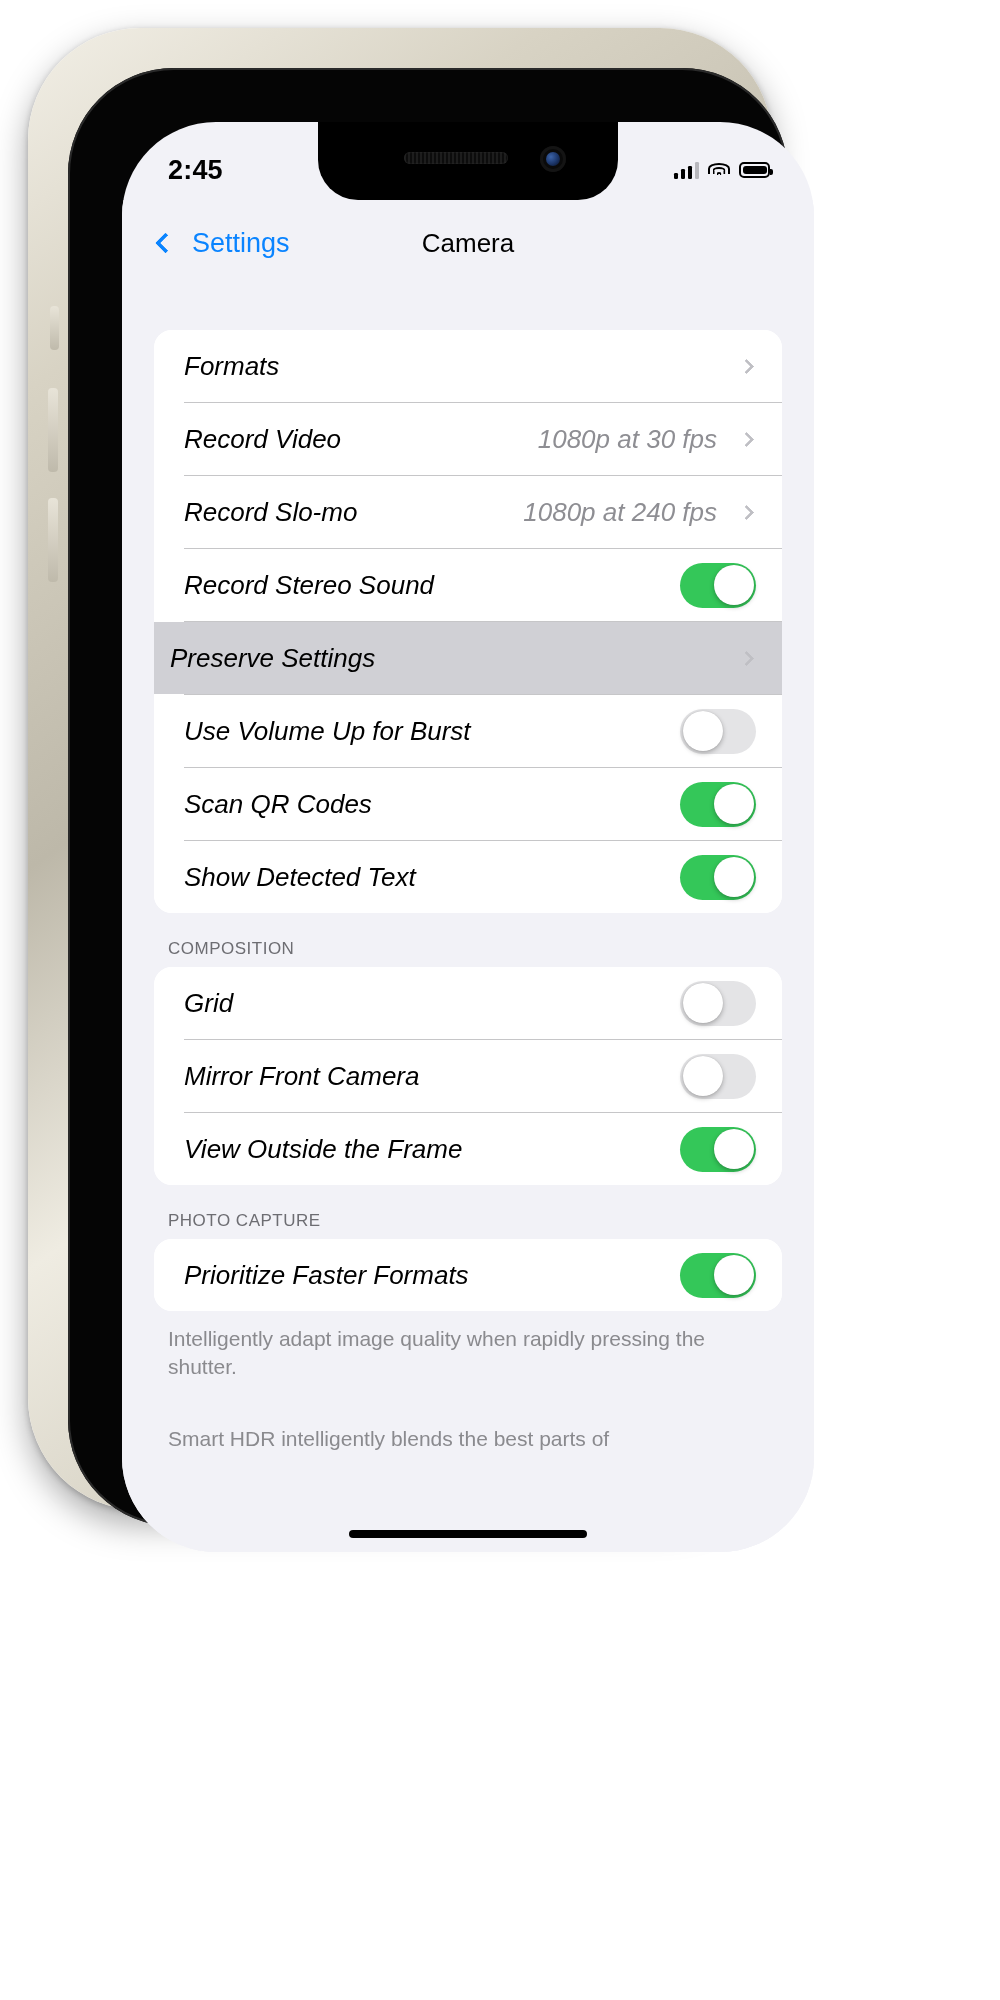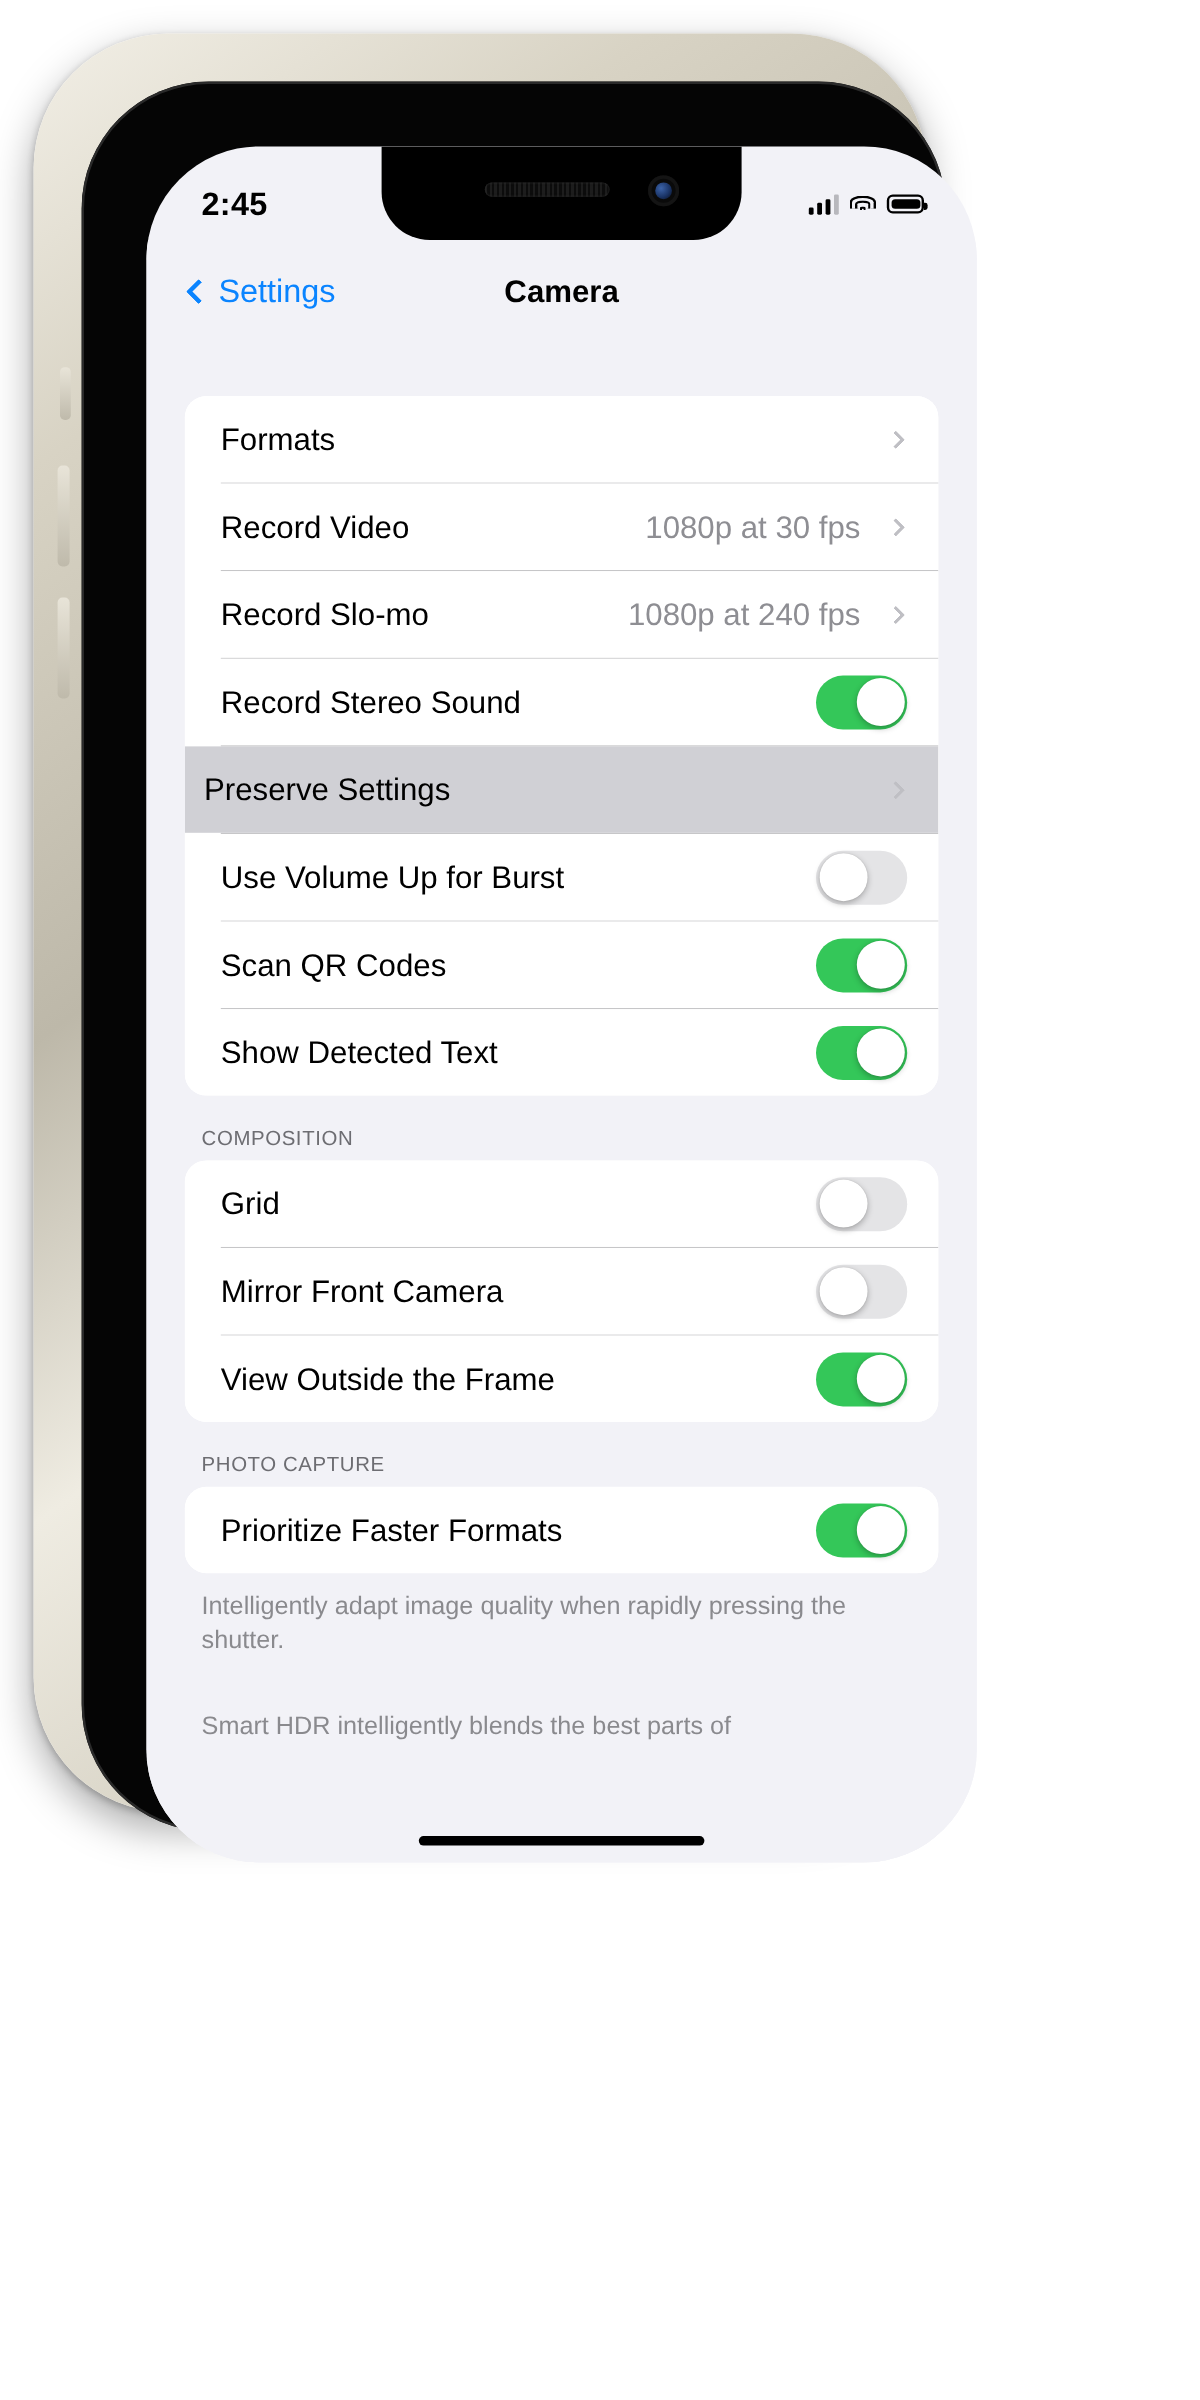--- a/index.html
+++ b/index.html
@@ -87,40 +87,40 @@
   .battery .fill{ position:absolute; left:1.6px; top:1.6px; bottom:1.6px; width:24px; background:#000; border-radius:3px; }
   .battery .cap{ position:absolute; right:-4.6px; top:4.6px; width:2.6px; height:6px; background:#000; border-radius:0 2px 2px 0; }
 
   
   .navbar{
     position:absolute; top:78px; left:0; width:692px; height:86px;
     background:#f2f2f7; z-index:20;
   }
   .nav-back{
     position:absolute; left:36px; top:50%; transform:translateY(-50%);
-    display:flex; align-items:center; gap:9px; cursor:pointer;justify-content:space-between;
+    display:flex; align-items:center; gap:19px; cursor:pointer;justify-content:space-between;
   }
   .chev-back{ width:15px; height:15px; border-left:4.2px solid #0a84ff; border-bottom:4.2px solid #0a84ff; transform:rotate(45deg); border-radius:1.5px; }
   .nav-back-label{ font-size:27px; color:#0a84ff; }
   .nav-title{
     position:absolute; left:0; right:0; top:50%; transform:translateY(-50%);
-    text-align:center; font-size:26px; font-weight:bold; color:#000;
+    text-align:center; font-size:26px; font-weight:normal; color:#000;
   }
 
   
   .content{
     position:absolute; top:164px; left:0; width:692px; height:1266px;
     background:#f2f2f7; overflow:hidden;
   }
   .section-header{
     font-size:17px; color:#6d6d72; letter-spacing:.5px;
     padding:26px 0 8px 46px; text-transform:uppercase;
   }
   .card{
-    margin:0 32px; background:#ffffff; border-radius:18px; overflow:hidden;
+    margin:0 32px; background:#ffffff; border-radius:18px; overflow:hidden;font-style:italic;
   }
   .row{
     position:relative; display:flex; align-items:center;
     min-height:72px; padding:0 26px 0 30px; background:#ffffff;
   }
   .row.selected{ background:#d0d0d5;padding-left:16px; }
   .row-label{ font-size:26px; color:#000; flex:1; }
   .row-value{ font-size:26px; color:#8e8e93; margin-right:24px; }
   .sep{ height:1px; background:#c6c6c8; margin-left:30px; }
   .chev{

